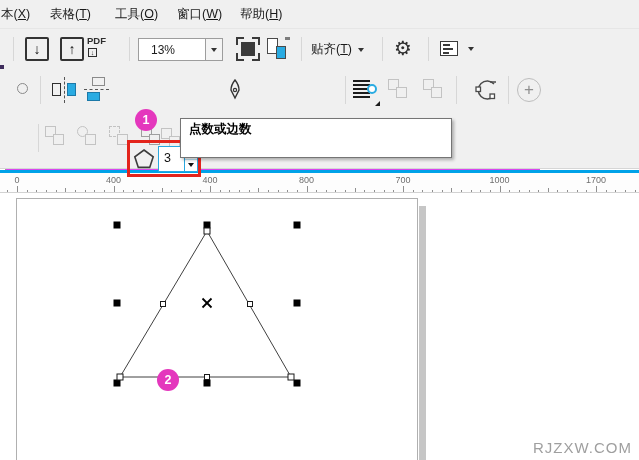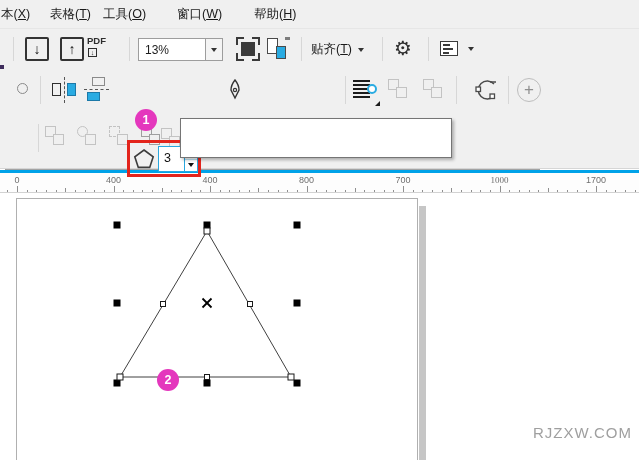--- a/index.html
+++ b/index.html
@@ -1,37 +1,37 @@
 <!DOCTYPE html>
 <html><head>
 <meta charset="utf-8">
 <style>
   * { margin:0; padding:0; box-sizing:border-box; }
   html,body { width:639px; height:460px; }
   body { font-family:"Liberation Sans","DejaVu Sans",sans-serif; background:#fff; overflow:hidden; }
-  #app { position:relative; width:540px; height:460px; background:#a3a3a3; }
+  #app { position:relative; width:540px; height:460px; background:#d946ef; }
 
   
   .menubar { position:absolute; left:0; top:0; width:639px; height:29px; background:#f0f0f0; border-bottom:1px solid #e6e6e6; }
   .mi { position:absolute; top:6px; font-size:12.5px; color:#1a1a1a; white-space:nowrap; cursor:default; }
   .mi u { text-decoration:underline; }
 
   .toolbar-std { position:absolute; left:0; top:29px; width:639px; height:40px; background:#f0f0f0; }
   .prop-bar   { position:absolute; left:0; top:69px; width:639px; height:42px; background:#f0f0f0; }
   .shape-bar  { position:absolute; left:0; top:111px; width:639px; height:58px; background:#f0f0f0; border-bottom:1px solid #d6d6d6; }
 
   .vsep { position:absolute; width:1px; background:#d7d7d7; }
   .tbtn { position:absolute; display:flex; align-items:center; justify-content:center; }
 
   .boxarrow { width:24px; height:24px; border:2px solid #333; border-radius:2px; font-size:14px; font-weight:bold; color:#111; display:flex; align-items:center; justify-content:center; background:#f0f0f0; }
   .pdficon { position:absolute; font-weight:bold; font-size:9.5px; color:#2d2d2d; letter-spacing:0; }
   .pdfbox { position:absolute; width:9px; height:9px; border:1.5px solid #2d2d2d; font-size:7px; color:#2d2d2d; line-height:7px; text-align:center; }
 
   .combo { position:absolute; height:23px; background:#fff; border:1px solid #9d9d9d; display:flex; align-items:center; }
-  .combo .val { flex:1; font-size:12px; color:#1c1c1c; padding-left:6px; }
+  .combo .val { flex:1; font-size:12px; color:#1c1c1c; padding-left:12px; }
   .combo .drop { width:17px; height:100%; border-left:1px solid #9d9d9d; background:#f4f4f4; display:flex; align-items:center; justify-content:center; }
   .arr-dn { width:0; height:0; border-left:4px solid transparent; border-right:4px solid transparent; border-top:5px solid #333; }
   .arr-dn.sm { border-left-width:3px; border-right-width:3px; border-top-width:4px; }
 
   .fullscr { position:absolute; width:24px; height:24px; }
   .fullscr .c { position:absolute; width:8px; height:8px; border:2px solid #3a3a3a; }
   .fullscr .c1{ left:0; top:0; border-right:none; border-bottom:none; }
   .fullscr .c2{ right:0; top:0; border-left:none; border-bottom:none; }
   .fullscr .c3{ left:0; bottom:0; border-right:none; border-top:none; }
   .fullscr .c4{ right:0; bottom:0; border-left:none; border-top:none; }
@@ -109,33 +109,33 @@
   .cyanline { position:absolute; left:0; top:170px; width:639px; height:3px; background:#00A2E8; }
   .ruler { position:absolute; left:0; top:173px; width:639px; height:20px; background:#fdfdfd; border-bottom:1px solid #d2d2d2; overflow:hidden; }
   .rlab { position:absolute; top:2px; transform:translateX(-50%); font-size:9px; color:#6e6e6e; }
   .tick { position:absolute; bottom:0; width:1px; background:#8f8f8f; }
 
   .canvas { position:absolute; left:0; top:193px; width:639px; height:267px; background:#fff; }
   .page { position:absolute; left:16px; top:5px; width:402px; height:262px; background:#fff; border:1px solid #b0b0b0; border-bottom:none; }
   .pageshadow { position:absolute; left:419px; top:13px; width:7px; height:254px; background:#c6c6c6; }
   .drawing-layer { position:absolute; left:0; top:0; width:639px; height:267px; }
 
-  .watermark { position:absolute; right:7px; bottom:19px; font-size:15px; color:#9f9f9f; letter-spacing:1px; }
+  .watermark { position:absolute; right:7px; bottom:4px; font-size:15px; color:#9f9f9f; letter-spacing:1px; }
 </style>
 </head>
 <body>
 
 <div id="app">
 
   <div class="menubar">
     <span class="mi" style="left:1px"><span>本</span>(<u>X</u>)</span>
     <span class="mi" style="left:50px"><span>表格</span>(<u>T</u>)</span>
-    <span class="mi" style="left:103px"><span>工具</span>(<u>O</u>)</span>
+    <span class="mi" style="left:115px"><span>工具</span>(<u>O</u>)</span>
     <span class="mi" style="left:177px"><span>窗口</span>(<u>W</u>)</span>
-    <span class="mi" style="left:254px"><span>帮助</span>(<u>H</u>)</span>
+    <span class="mi" style="left:240px"><span>帮助</span>(<u>H</u>)</span>
   </div>
 
   <div class="toolbar-std">
     <div class="purple-sliver"></div>
     <div class="vsep" style="left:13px; top:8px; height:24px"></div>
 
     <div class="tbtn" style="left:25px; top:8px">
       <span class="boxarrow">↓</span>
     </div>
     <div class="tbtn" style="left:60px; top:8px">
@@ -302,37 +302,38 @@
           </div>
       </span>
     </div>
     <div class="lock">
       <i class="shackle"></i>
         <i class="body"></i>
     </div>
   </div>
 
   <div class="tooltip">
+    <div class="tt">点数或边数</div>
   </div>
 
   <div class="callout" style="left:135px; top:109px">
       <span>1</span>
     </div>
   <div class="callout" style="left:157px; top:369px">
       <span>2</span>
     </div>
 
   <div class="cyanline"></div>
   <div class="ruler">
       <span class="rlab" style="left: 17px;">0</span>
       <span class="rlab" style="left: 113.5px;">400</span>
       <span class="rlab" style="left: 210px;">400</span>
       <span class="rlab" style="left: 306.5px;">800</span>
       <span class="rlab" style="left: 403px;">700</span>
-      <span class="rlab" style="left: 499.5px; font-family: Liberation Serif, serif;">1000</span>
+      <span class="rlab" style="left: 499.5px;">1000</span>
       <span class="rlab" style="left: 596px;">1700</span>
       <i class="tick" style="left: 7.3px; height: 2.5px;"></i>
       <i class="tick" style="left: 17px; height: 6px;"></i>
       <i class="tick" style="left: 26.6px; height: 2.5px;"></i>
       <i class="tick" style="left: 36.3px; height: 2.5px;"></i>
       <i class="tick" style="left: 46px; height: 2.5px;"></i>
       <i class="tick" style="left: 55.6px; height: 2.5px;"></i>
       <i class="tick" style="left: 65.3px; height: 4px;"></i>
       <i class="tick" style="left: 74.9px; height: 2.5px;"></i>
       <i class="tick" style="left: 84.5px; height: 2.5px;"></i>

